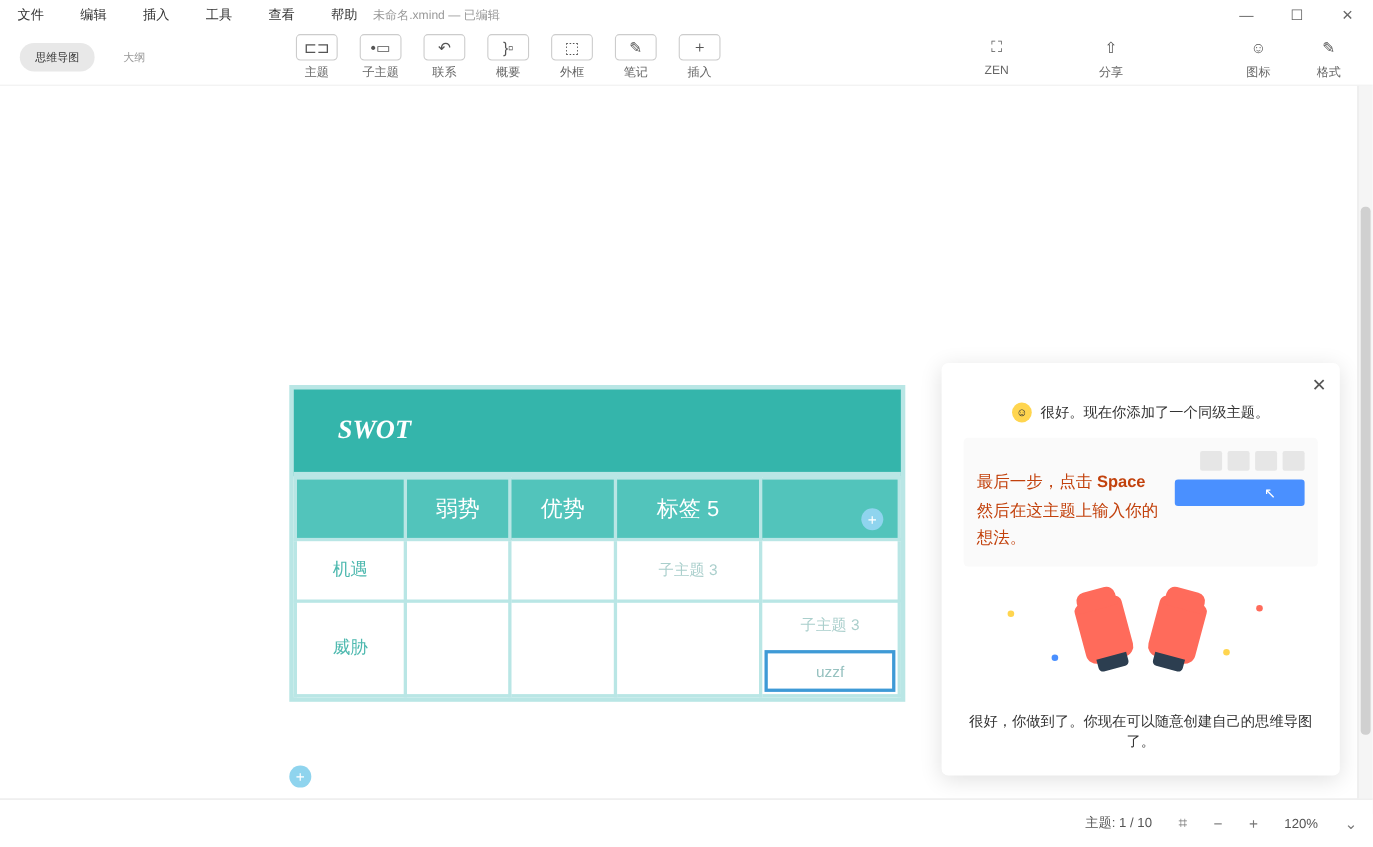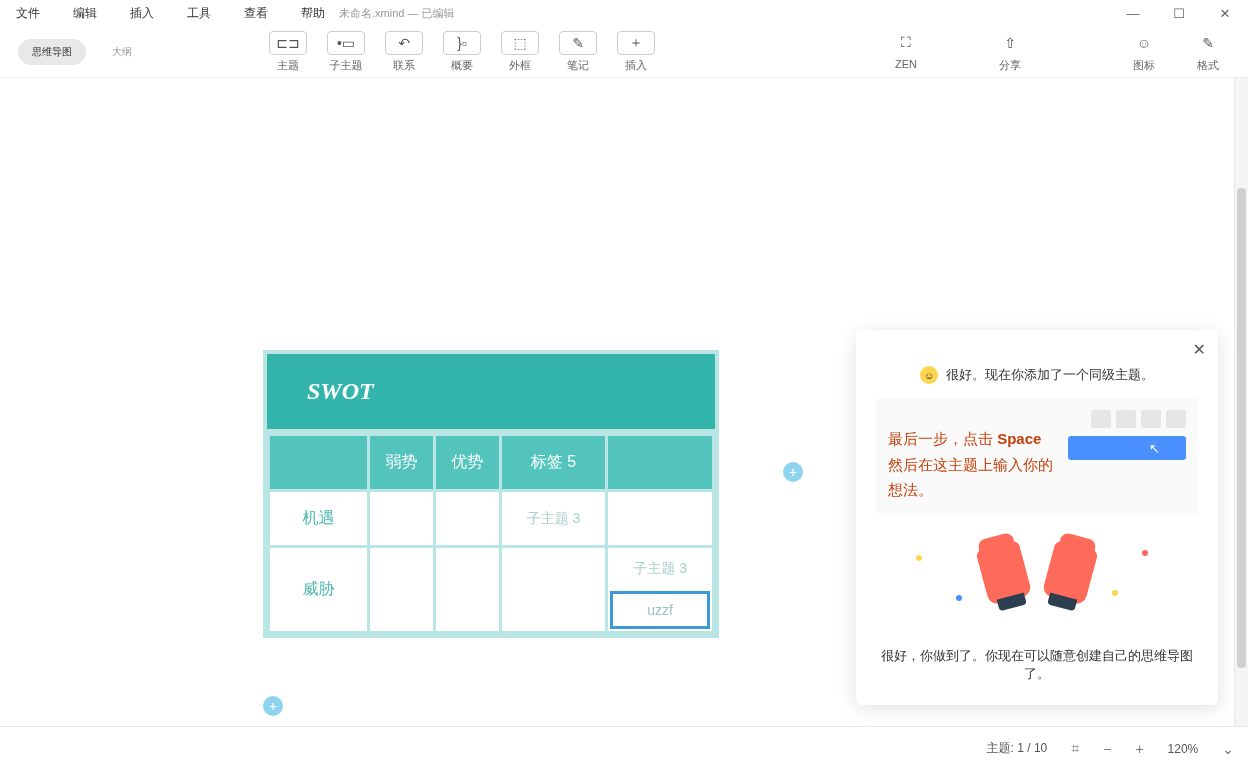--- a/index.html
+++ b/index.html
@@ -17,25 +17,25 @@
 .view-tab { font-size: 10px; color: #999; padding: 6px 14px; border-radius: 14px; cursor: pointer; }
 .view-tab.active { background: #e8e8e8; color: #333; }
 .tool-group { display: flex; gap: 14px; margin-left: 120px; }
 .tool-btn { display: flex; flex-direction: column; align-items: center; width: 44px; cursor: pointer; }
 .tool-btn .ico { width: 38px; height: 24px; border: 1px solid #ccc; border-radius: 4px; display: flex; align-items: center; justify-content: center; font-size: 14px; color: #555; margin-bottom: 3px; }
 .tool-btn .lab { font-size: 11px; color: #666; }
 .tool-group.right1 { margin-left: auto; gap: 60px; }
 .tool-group.right2 { margin-left: 90px; gap: 20px; }
 
 .canvas-area { position: relative; height: 662px; overflow: hidden; background: #fff; }
-.swot-container { position: absolute; left: 263px; top: 272px; width: 456px; border: 4px solid #b9e6e5; }
+.swot-container { position: absolute; left: 263px; top: 272px; width: 560px; border: 4px solid #b9e6e5; }
 .swot-title { background: #34b5ab; color: #fff; font-weight: bold; font-size: 24px; font-family: Georgia, serif; font-style: italic; padding: 24px 40px; border-bottom: 4px solid #b9e6e5; }
 .swot-table { width: 100%; border-collapse: collapse; }
 .swot-table td { border: 3px solid #b9e6e5; height: 56px; text-align: center; font-size: 15px; }
-.swot-table .hdr td { background: #52c4bb; color: #fff; font-size: 16px; font-weight: 500; }
+.swot-table .hdr td { background: #52c4bb; color: #fff; font-size: 20px; font-weight: 500; }
 .swot-table .hdr td:first-child { background: #52c4bb; }
 .swot-table .row td:first-child { color: #4eb9af; font-size: 16px; width: 100px; }
 .swot-table td.sub { color: #aacfcc; font-size: 14px; }
 .threat-row td { vertical-align: top; padding-top: 12px; height: 86px; }
 .threat-row td:first-child { vertical-align: middle; padding-top: 0; }
 .uzzf-cell { position: relative; }
 .uzzf-box { position: absolute; bottom: 2px; left: 2px; right: 2px; border: 3px solid #3e9ad6; padding: 8px 0; color: #97c2c0; font-size: 14px; background: #fff; }
 
 .plus-dot { position: absolute; width: 20px; height: 20px; border-radius: 50%; background: #8fd4ee; color: #fff; display: flex; align-items: center; justify-content: center; font-size: 14px; cursor: pointer; }
 .plus-right { left: 783px; top: 384px; }

